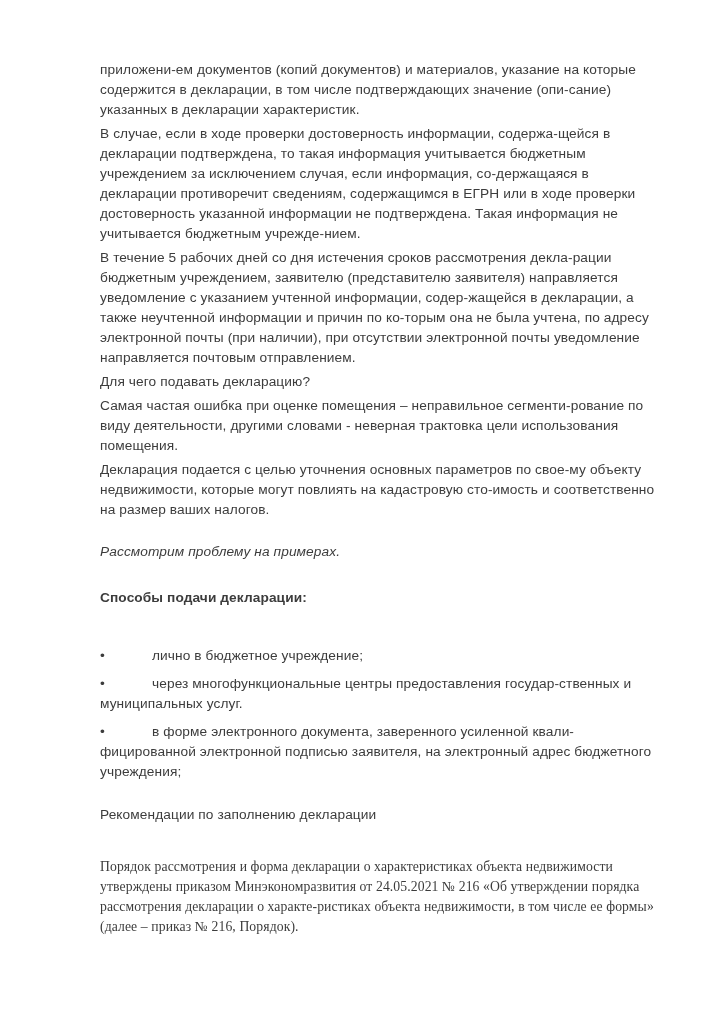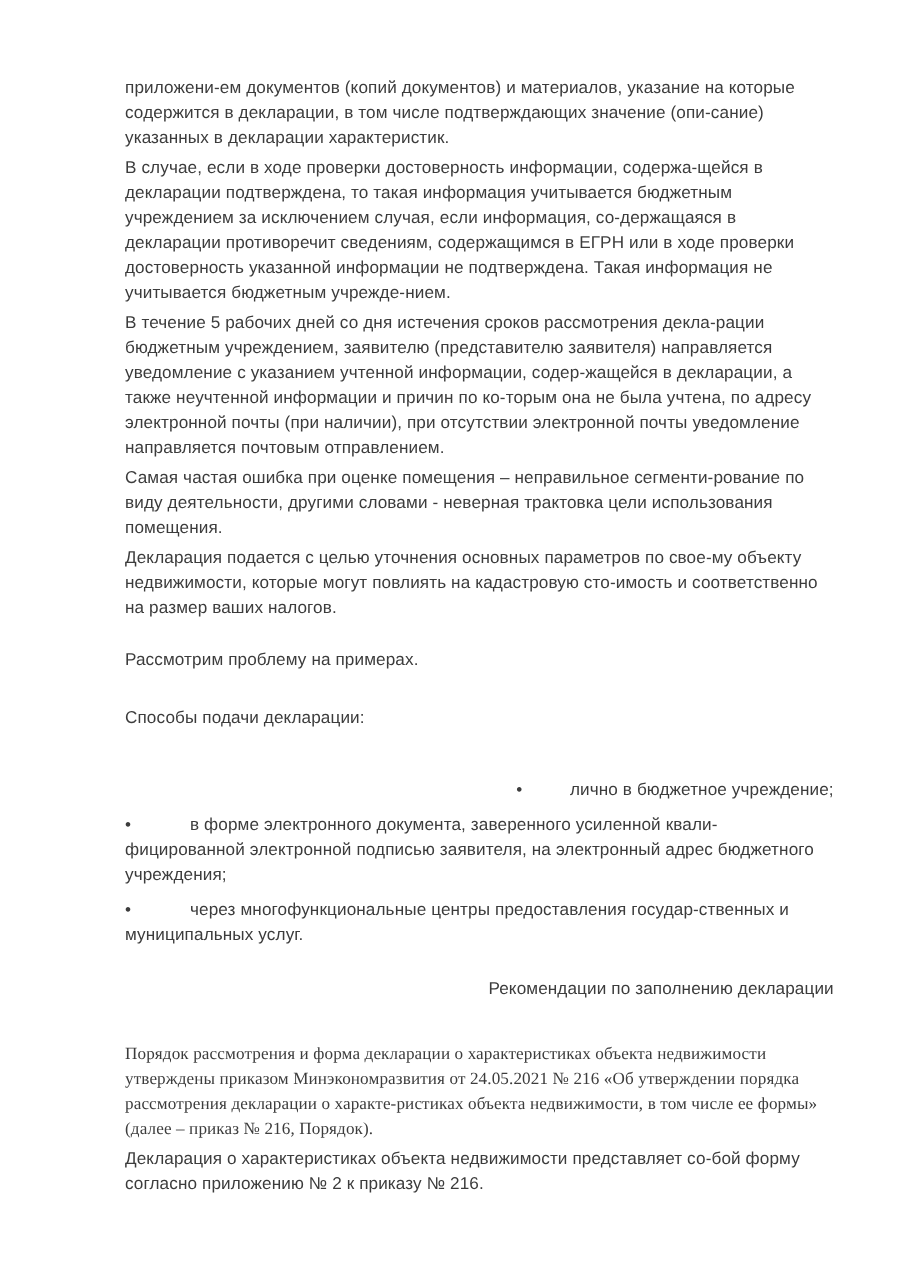--- a/index.html
+++ b/index.html
@@ -27,24 +27,24 @@
     line-height: 20px;
     letter-spacing: 0.1px;
   }
   .doc p {
     margin: 0 0 4px 0;
   }
   .doc p.bullet-item {
     margin: 0 0 8px 0;
   }
   
-  .gap-a { margin-top: 22px !important; }
-  .gap-b { margin-top: 26px !important; }
-  .gap-c { margin-top: 38px !important; text-align: right; }
-  .gap-d { margin-top: 23px !important; text-align: right; }
+  .gap-a { margin-top: 22px !important; font-style: italic; }
+  .gap-b { margin-top: 26px !important; font-weight: bold; }
+  .gap-c { margin-top: 38px !important; }
+  .gap-d { margin-top: 23px !important; }
   .gap-e { margin-top: 32px !important; font-family: Liberation Serif, serif; }
 
   .bullet-item .marker {
     display: inline-block;
     width: 14px;
   }
   .bullet-item .gap {
     display: inline-block;
     width: 38px;
   }
@@ -52,36 +52,36 @@
 </head>
 <body>
 
 <div class="page">
   <div class="doc">
 
     <p>приложени-ем документов (копий документов) и материалов, указание на которые содержится в декларации, в том числе подтверждающих значение (опи-сание) указанных в декларации характеристик.</p>
     <p>В случае, если в ходе проверки достоверность информации, содержа-щейся в декларации подтверждена, то такая информация учитывается бюджетным учреждением за исключением случая, если информация, со-держащаяся в декларации противоречит сведениям, содержащимся в ЕГРН или в ходе проверки достоверность указанной информации не подтверждена. Такая информация не учитывается бюджетным учрежде-нием.</p>
     <p>В течение 5 рабочих дней со дня истечения сроков рассмотрения декла-рации бюджетным учреждением, заявителю (представителю заявителя) направляется уведомление с указанием учтенной информации, содер-жащейся в декларации, а также неучтенной информации и причин по ко-торым она не была учтена, по адресу электронной почты (при наличии), при отсутствии электронной почты уведомление направляется почтовым отправлением.</p>
 
+    <p>Для чего подавать декларацию?</p>
     <p>Самая частая ошибка при оценке помещения – неправильное сегменти-рование по виду деятельности, другими словами - неверная трактовка цели использования помещения.</p>
     <p>Декларация подается с целью уточнения основных параметров по свое-му объекту недвижимости, которые могут повлиять на кадастровую сто-имость и соответственно на размер ваших налогов.</p>
 
     <p class="gap-a">Рассмотрим проблему на примерах.</p>
 
     <p class="gap-b">Способы подачи декларации:</p>
 
     <p class="bullet-item gap-c">
       <span class="marker">•</span><span class="gap"></span><span>лично в бюджетное учреждение;</span>
     </p>
     <p class="bullet-item">
-      <span class="marker">•</span><span class="gap"></span><span>в форме электронного документа, заверенного усиленной квали-фицированной электронной подписью заявителя, на электронный адрес бюджетного учреждения;</span>
+      <span class="marker">•</span><span class="gap"></span><span>через многофункциональные центры предоставления государ-ственных и муниципальных услуг.</span>
     </p>
     <p class="bullet-item">
-      <span class="marker">•</span><span class="gap"></span><span>через многофункциональные центры предоставления государ-ственных и муниципальных услуг.</span>
+      <span class="marker">•</span><span class="gap"></span><span>в форме электронного документа, заверенного усиленной квали-фицированной электронной подписью заявителя, на электронный адрес бюджетного учреждения;</span>
     </p>
 
     <p class="gap-d">Рекомендации по заполнению декларации</p>
 
     <p class="gap-e">Порядок рассмотрения и форма декларации о характеристиках объекта недвижимости утверждены приказом Минэкономразвития от 24.05.2021 № 216 «Об утверждении порядка рассмотрения декларации о характе-ристиках объекта недвижимости, в том числе ее формы» (далее – приказ № 216, Порядок).</p>
-    <p>Декларация о характеристиках объекта недвижимости представляет со-бой форму согласно приложению № 2 к приказу № 216.</p>
 
   </div>
 </div>
 
 </body></html>

